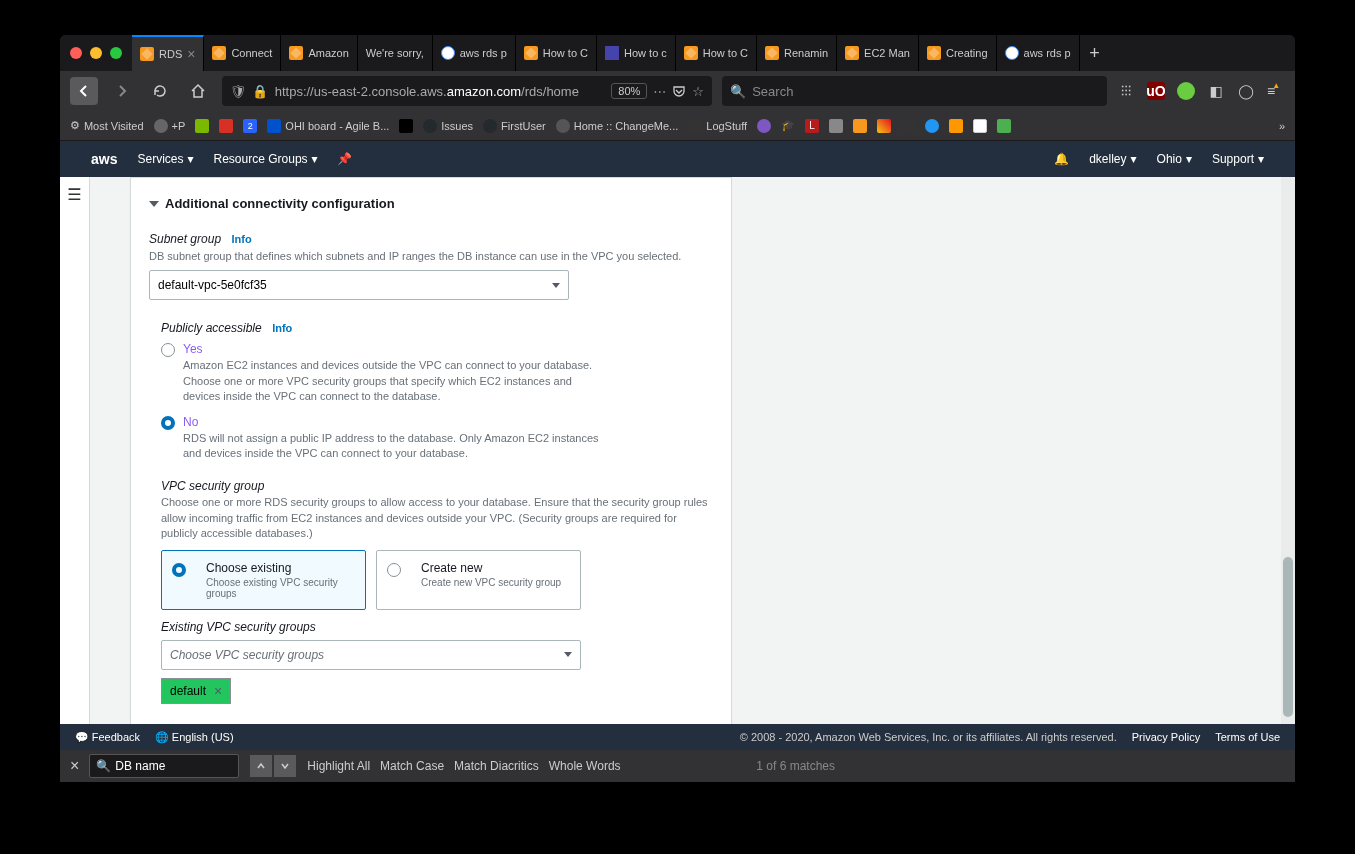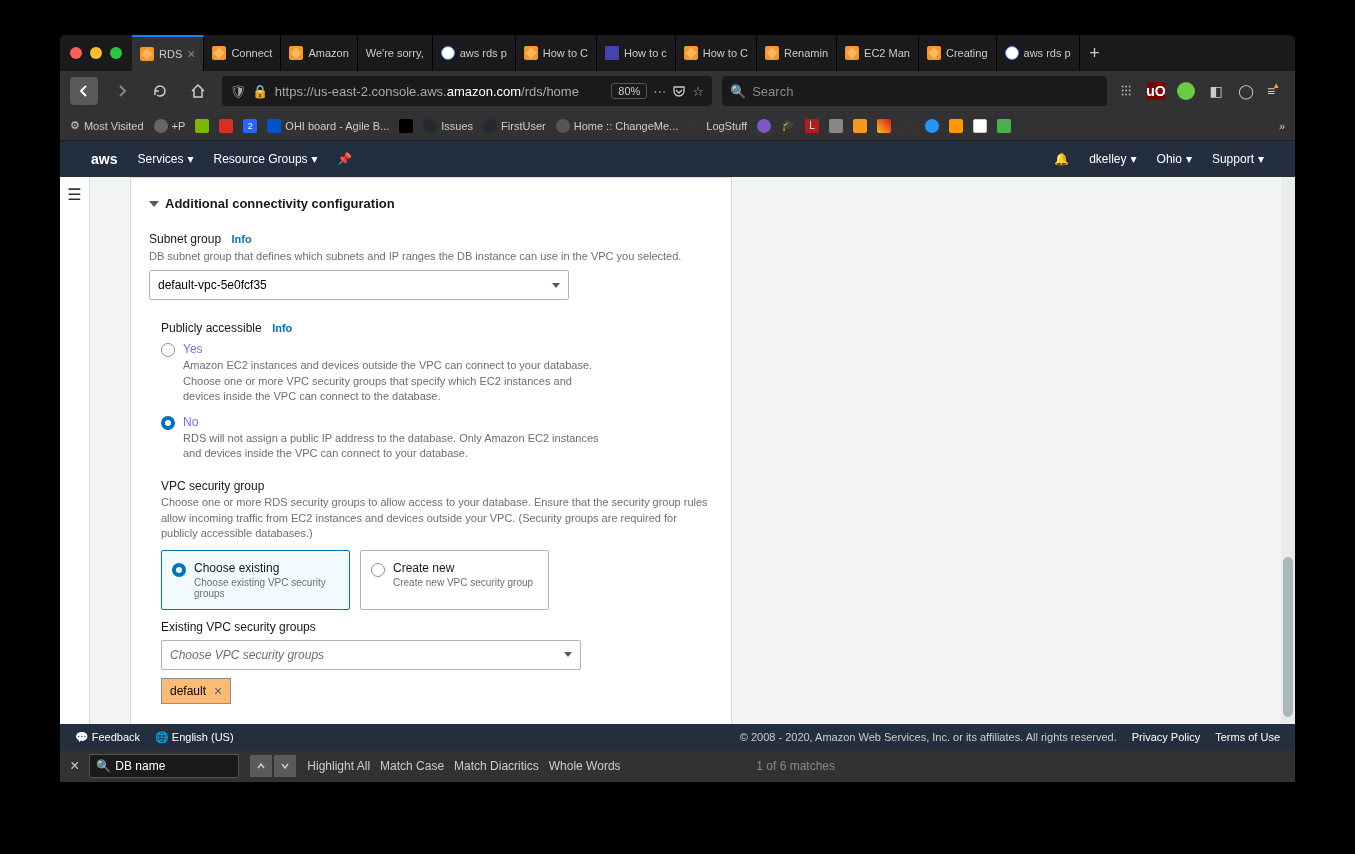--- a/index.html
+++ b/index.html
@@ -44,40 +44,40 @@
 .aws-right { margin-left: auto; display: flex; gap: 20px; align-items: center; }
 
 .aws-body { flex: 1; background: #f2f3f3; display: flex; overflow: hidden; position: relative; }
 .hamburger { width: 30px; background: #fff; border-right: 1px solid #d5dbdb; display: flex; align-items: flex-start; justify-content: center; padding-top: 8px; }
 .hamburger-icon { font-size: 16px; color: #333; }
 .content-scroll { flex: 1; overflow-y: auto; padding: 0 20px 0 40px; }
 .panel { background: #fff; border: 1px solid #d5dbdb; margin-left: 0; width: 602px; padding: 18px; margin-bottom: 18px; box-shadow: 0 1px 1px rgba(0,0,0,0.05); }
 .panel-title-row { display: flex; align-items: center; gap: 6px; margin-bottom: 18px; cursor: pointer; }
 .caret-down { width: 0; height: 0; border-left: 5px solid transparent; border-right: 5px solid transparent; border-top: 6px solid #545b64; }
 .panel-title { font-size: 13px; font-weight: bold; color: #16191f; }
-.field-label { font-size: 12px; color: #16191f; font-weight: 400; }
+.field-label { font-size: 12px; color: #16191f; font-weight: 400; font-style: italic; }
 .info-link { color: #0073bb; font-size: 11px; font-weight: 600; margin-left: 6px; }
 .field-desc { font-size: 11px; color: #687078; margin-top: 2px; line-height: 1.4; }
 .select-box { margin-top: 6px; width: 420px; height: 30px; border: 1px solid #aab7b8; border-radius: 2px; display: flex; align-items: center; padding: 0 8px; font-size: 12px; background: #fff; justify-content: space-between; }
 .select-caret { width: 0; height: 0; border-left: 4px solid transparent; border-right: 4px solid transparent; border-top: 5px solid #545b64; }
 .section-gap { margin-top: 18px; margin-left: 12px; }
 .radio-row { display: flex; align-items: flex-start; gap: 8px; margin-top: 6px; }
 .radio { width: 14px; height: 14px; border: 1px solid #879196; border-radius: 50%; margin-top: 1px; flex-shrink: 0; }
 .radio.selected { border: 4px solid #0073bb; width: 14px; height: 14px; }
 .radio-label { font-size: 12px; color: #8b5cf6; }
 .radio-desc { font-size: 11px; color: #687078; margin-top: 2px; line-height: 1.4; max-width: 420px; }
 .radio-content { flex: 1; }
 .sg-options { display: flex; gap: 10px; margin-top: 8px; }
-.sg-card { border: 1px solid #aab7b8; border-radius: 2px; padding: 10px; width: 189px; display: flex; gap: 8px; }
+.sg-card { border: 1px solid #aab7b8; border-radius: 2px; padding: 10px; width: 205px; display: flex; gap: 20px; }
 .sg-card.selected { border-color: #0073bb; background: #f1faff; }
 .sg-card .radio { margin-top: 2px; }
 .sg-card-title { font-size: 12px; color: #16191f; }
 .sg-card-desc { font-size: 10px; color: #687078; margin-top: 2px; }
 .placeholder-text { color: #687078; font-style: italic; }
-.tag-chip { display: inline-flex; align-items: center; border: 1px solid #879196; padding: 4px 8px; font-size: 12px; margin-top: 8px; gap: 8px; background: #fdba74; }
+.tag-chip { display: inline-flex; align-items: center; border: 1px solid #879196; padding: 4px 8px; font-size: 12px; margin-top: 8px; gap: 8px; background: #22c55e; }
 .tag-x { font-size: 14px; color: #545b64; }
 
 
 .scrollbar-stub { position: absolute; right: 0; top: 0; bottom: 0; width: 14px; background: rgba(0,0,0,0.03); }
 .scrollbar-thumb { position: absolute; right: 2px; width: 10px; background: #aab7b8; border-radius: 5px; top: 380px; height: 160px; }
 
 .aws-footer { height: 26px; background: #232f3e; display: flex; align-items: center; padding: 2px 15px; font-size: 11px; color: #fff; gap: 15px; }
 .aws-footer .right { margin-left: auto; display: flex; gap: 15px; color: #ccc; }
 .aws-footer .right a { color: #fff; }
 

